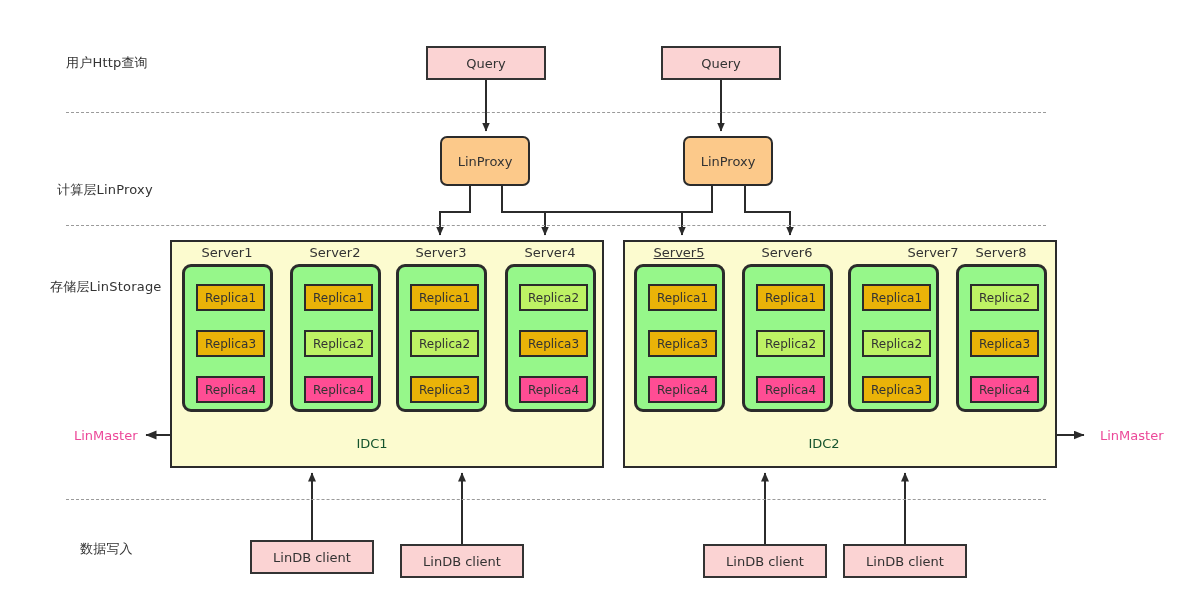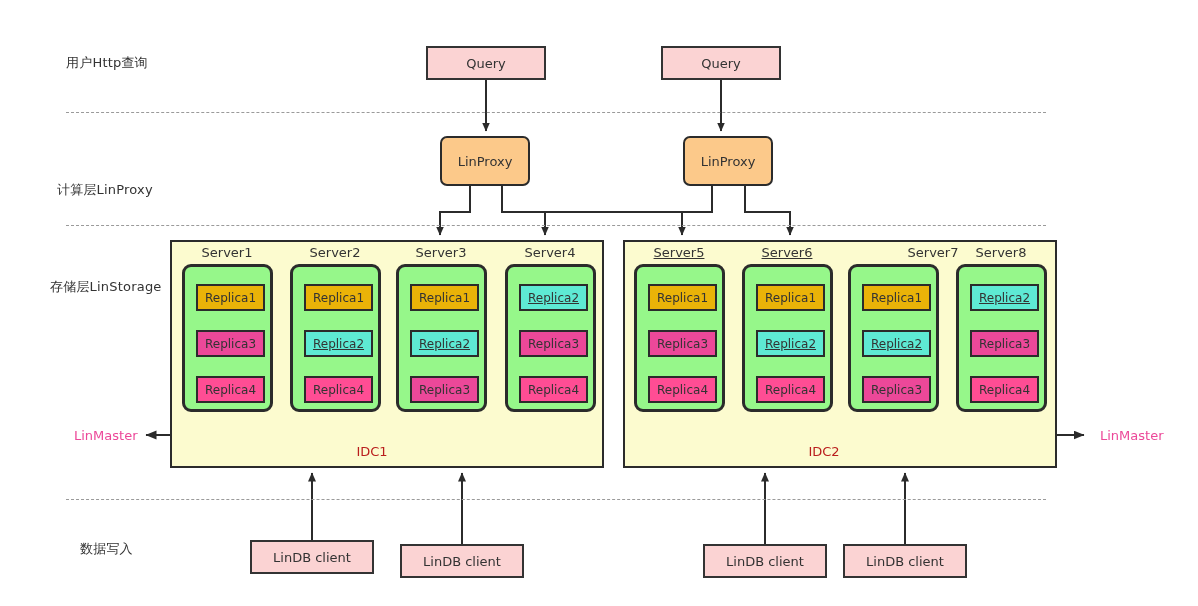--- a/index.html
+++ b/index.html
@@ -27,40 +27,39 @@
   }
   .query{background:#fbd3d3;border-color:#333333;}
   .linproxy{background:#fcc98a;border-color:#2b2b2b;border-radius:7px;}
   .client{background:#fbd3d3;border-color:#333333;}
 
   .idc{
     position:absolute;box-sizing:border-box;
     background:#fcfbcf;border:2px solid #2b2b2b;
   }
   .idc-label{
-    position:absolute;font-size:13px;color:#b91c1c;white-space:nowrap;
+    position:absolute;font-size:13px;color:#14532d;white-space:nowrap;
     transform:translateX(-50%);
-    margin-top:8px;
   }
   .server{
     position:absolute;box-sizing:border-box;
     background:#96f78a;border:3px solid #2b2b2b;border-radius:9px;
   }
   .server-title{
     position:absolute;font-size:13px;color:#333;white-space:nowrap;
     transform:translateX(-50%);
   }
   .replica{
     position:absolute;box-sizing:border-box;
     display:flex;align-items:center;justify-content:center;
     border:2px solid #2b2b2b;font-size:12px;color:#333;line-height:1;
   }
   .r1{background:#eab308;}
-  .r2{background:#5eead4;text-decoration:underline;}
-  .r3{background:#ec4899;}
+  .r2{background:#bef264;}
+  .r3{background:#eab308;}
   .r4{background:#ff4d94;}
 
   .edge-label{
     position:absolute;font-size:13px;color:#ec4899;white-space:nowrap;
   }
   svg.lines{position:absolute;left:0;top:0;width:1198px;height:606px;overflow:visible;}
 </style>
 </head>
 <body>
 
@@ -147,21 +146,21 @@
   <div class="idc" style="left:623px;top:240px;width:434px;height:228px;"></div>
   <div class="idc-label" style="left:824px;top:436px;">IDC2</div>
 
   <div class="server-title" style="left:679px;top:245px;text-decoration:underline;">Server5</div>
   <div class="server" style="left:634px;top:264px;width:91px;height:148px;">
     <div class="replica r1" style="left:11px;top:17px;width:69px;height:27px;">Replica1</div>
     <div class="replica r3" style="left:11px;top:63px;width:69px;height:27px;">Replica3</div>
     <div class="replica r4" style="left:11px;top:109px;width:69px;height:27px;">Replica4</div>
   </div>
 
-  <div class="server-title" style="left:787px;top:245px;text-decoration:underline;">Server6</div>
+  <div class="server-title" style="left:787px;top:245px;">Server6</div>
   <div class="server" style="left:742px;top:264px;width:91px;height:148px;">
     <div class="replica r1" style="left:11px;top:17px;width:69px;height:27px;">Replica1</div>
     <div class="replica r2" style="left:11px;top:63px;width:69px;height:27px;">Replica2</div>
     <div class="replica r4" style="left:11px;top:109px;width:69px;height:27px;">Replica4</div>
   </div>
 
   <div class="server-title" style="left:933px;top:245px;">Server7</div>
   <div class="server" style="left:848px;top:264px;width:91px;height:148px;">
     <div class="replica r1" style="left:11px;top:17px;width:69px;height:27px;">Replica1</div>
     <div class="replica r2" style="left:11px;top:63px;width:69px;height:27px;">Replica2</div>

